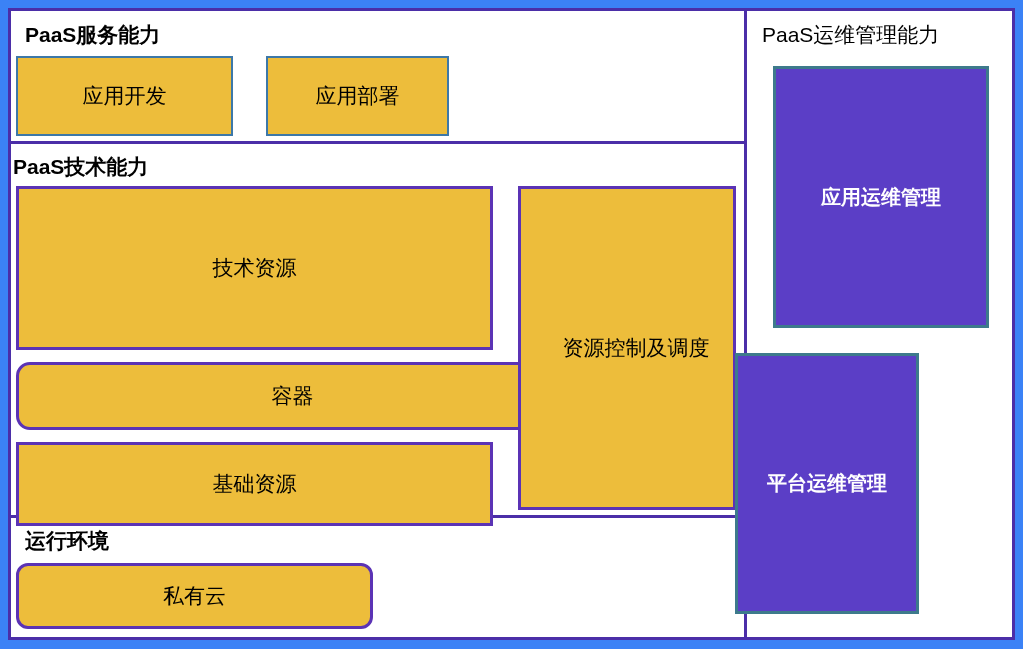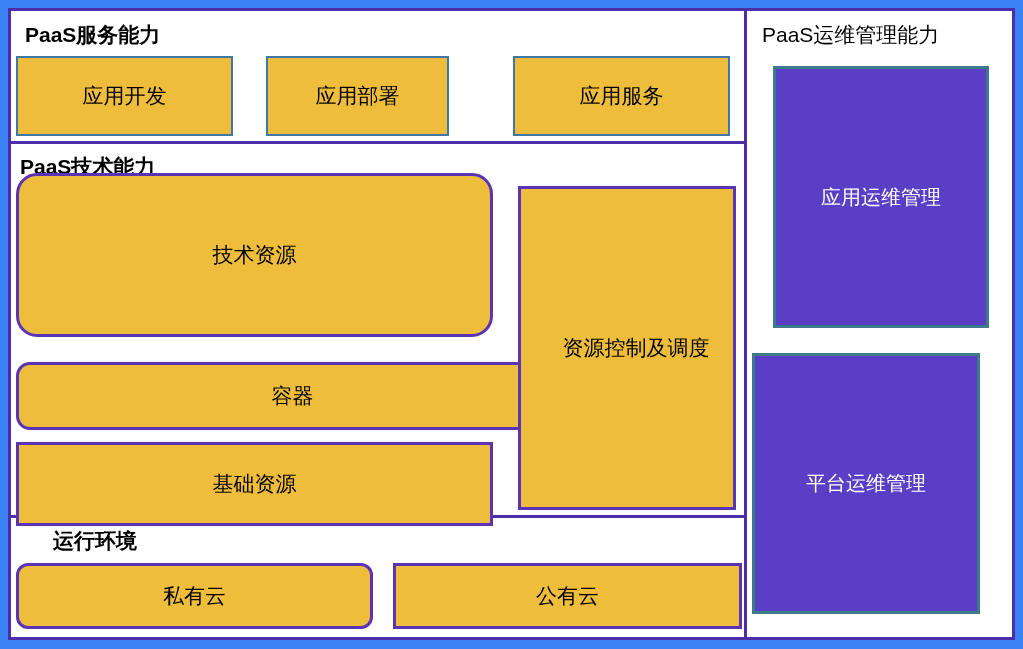--- a/index.html
+++ b/index.html
@@ -58,22 +58,22 @@
   .section-title {
     position: absolute;
     font-size: 21px;
     font-weight: bold;
     color: #000000;
     letter-spacing: 0px;
     white-space: nowrap;
     line-height: 1;
   }
   .title-service  { left: 25px; top: 24px; }
-  .title-tech     { left: 20px; top: 156px; }
-  .title-runtime  { left: 25px; top: 530px; margin-left: 28px; }
+  .title-tech     { left: 13px; top: 156px; }
+  .title-runtime  { left: 25px; top: 530px; }
 
   
   .panel-title-right {
     position: absolute;
     left: 762px;
     top: 24px;
     font-size: 21px;
     font-weight: normal;
     color: #000000;
     white-space: nowrap;
@@ -96,43 +96,43 @@
     font-size: 21px;
     font-weight: normal;
   }
   .border-steel { border: 2px solid #3d78a8; }
   .border-purple { border: 3px solid #5b33b5; }
 
   .box-purple {
     background: #5b3ec6;
     color: #ffffff;
     font-size: 20px;
-    font-weight: normal;
+    font-weight: bold;
     border: 3px solid #3d7a8c;
   }
 
   
   .svc-1 { left: 16px;  top: 56px; width: 217px; height: 80px; }
   .svc-2 { left: 266px; top: 56px; width: 183px; height: 80px; }
   .svc-3 { left: 513px; top: 56px; width: 217px; height: 80px; }
 
   
-  .tech-res    { left: 16px;  top: 173px; width: 477px; height: 164px; border-radius: 21px; }
+  .tech-res    { left: 16px;  top: 186px; width: 477px; height: 164px; }
   .tech-cont   { left: 16px;  top: 362px; width: 553px; height: 68px; border-radius: 14px; }
   .tech-base   { left: 16px;  top: 442px; width: 477px; height: 84px; }
   .tech-sched  { left: 518px; top: 186px; width: 218px; height: 324px; }
   .tech-sched .box-label { max-width: 180px; margin-left: 18px; }
 
   
   .rt-1 { left: 16px;  top: 563px; width: 357px; height: 66px; border-radius: 12px; }
   .rt-2 { left: 393px; top: 563px; width: 349px; height: 66px; }
 
   
   .ops-1 { left: 773px; top: 66px;  width: 216px; height: 262px; }
-  .ops-2 { left: 752px; top: 353px; width: 228px; height: 261px; }
+  .ops-2 { left: 735px; top: 353px; width: 184px; height: 261px; }
 </style>
 </head>
 <body>
 
 <div id="canvas">
 
   <div class="outer-frame"></div>
 
   <div class="v-divider"></div>
   <div class="h-divider d1"></div>
@@ -141,23 +141,20 @@
   <div class="section-title title-service">PaaS服务能力</div>
 
   <div class="box box-gold border-steel svc-1">
     <span class="box-label">应用开发</span>
   </div>
 
   <div class="box box-gold border-steel svc-2">
     <span class="box-label">应用部署</span>
   </div>
 
-  <div class="box box-gold border-steel svc-3">
-    <span class="box-label">应用服务</span>
-  </div>
 
   <div class="section-title title-tech">PaaS技术能力</div>
 
   <div class="box box-gold border-purple tech-res">
     <span class="box-label">技术资源</span>
   </div>
 
   <div class="box box-gold border-purple tech-cont">
     <span class="box-label">容器</span>
   </div>
@@ -169,23 +166,20 @@
   <div class="box box-gold border-purple tech-sched">
     <span class="box-label">资源控制及调度</span>
   </div>
 
   <div class="section-title title-runtime">运行环境</div>
 
   <div class="box box-gold border-purple rt-1">
     <span class="box-label">私有云</span>
   </div>
 
-  <div class="box box-gold border-purple rt-2">
-    <span class="box-label">公有云</span>
-  </div>
 
   <div class="panel-title-right">PaaS运维管理能力</div>
 
   <div class="box box-purple ops-1">
     <span class="box-label">应用运维管理</span>
   </div>
 
   <div class="box box-purple ops-2">
     <span class="box-label">平台运维管理</span>
   </div>

